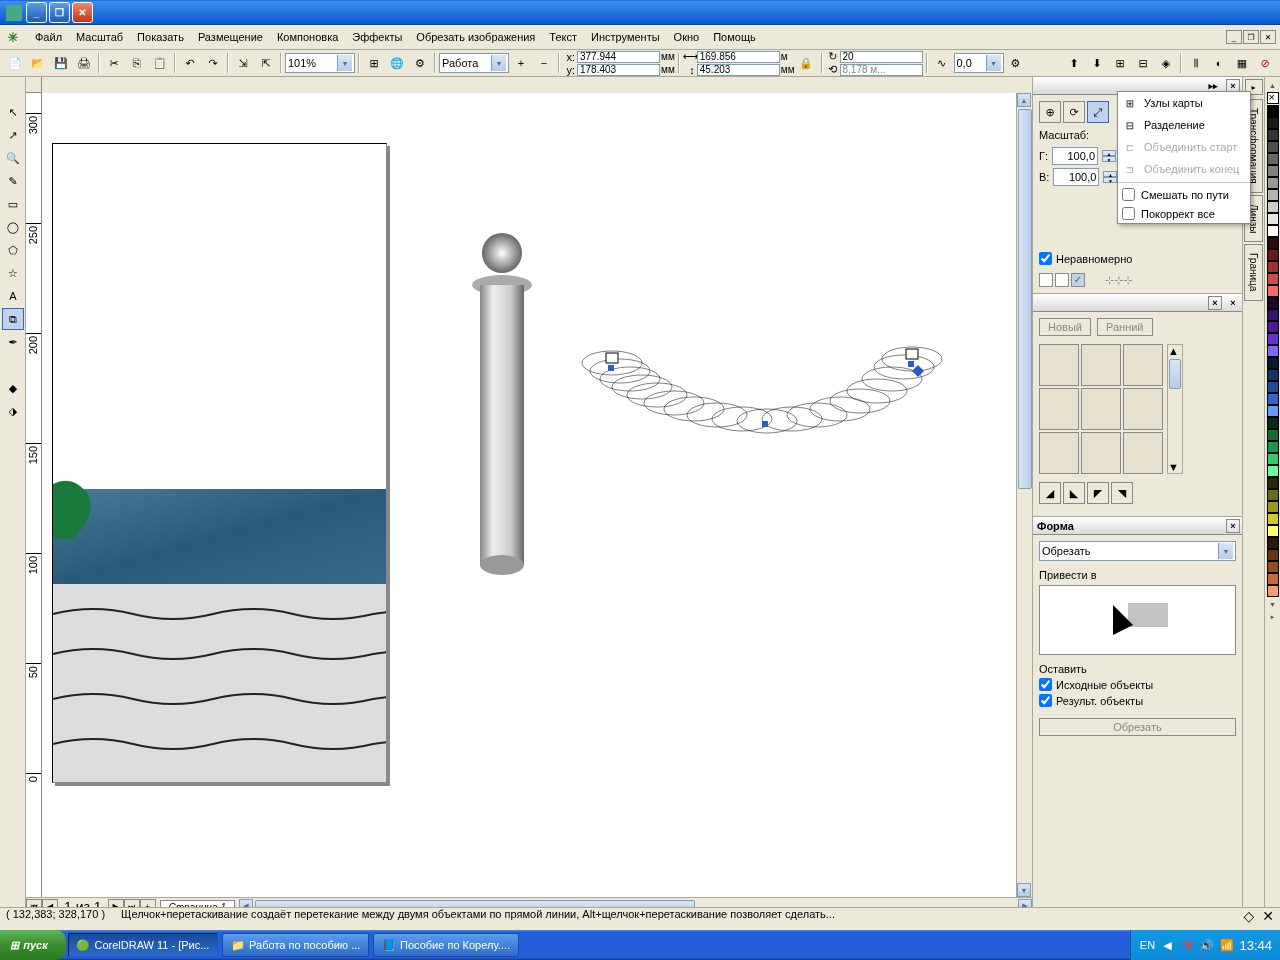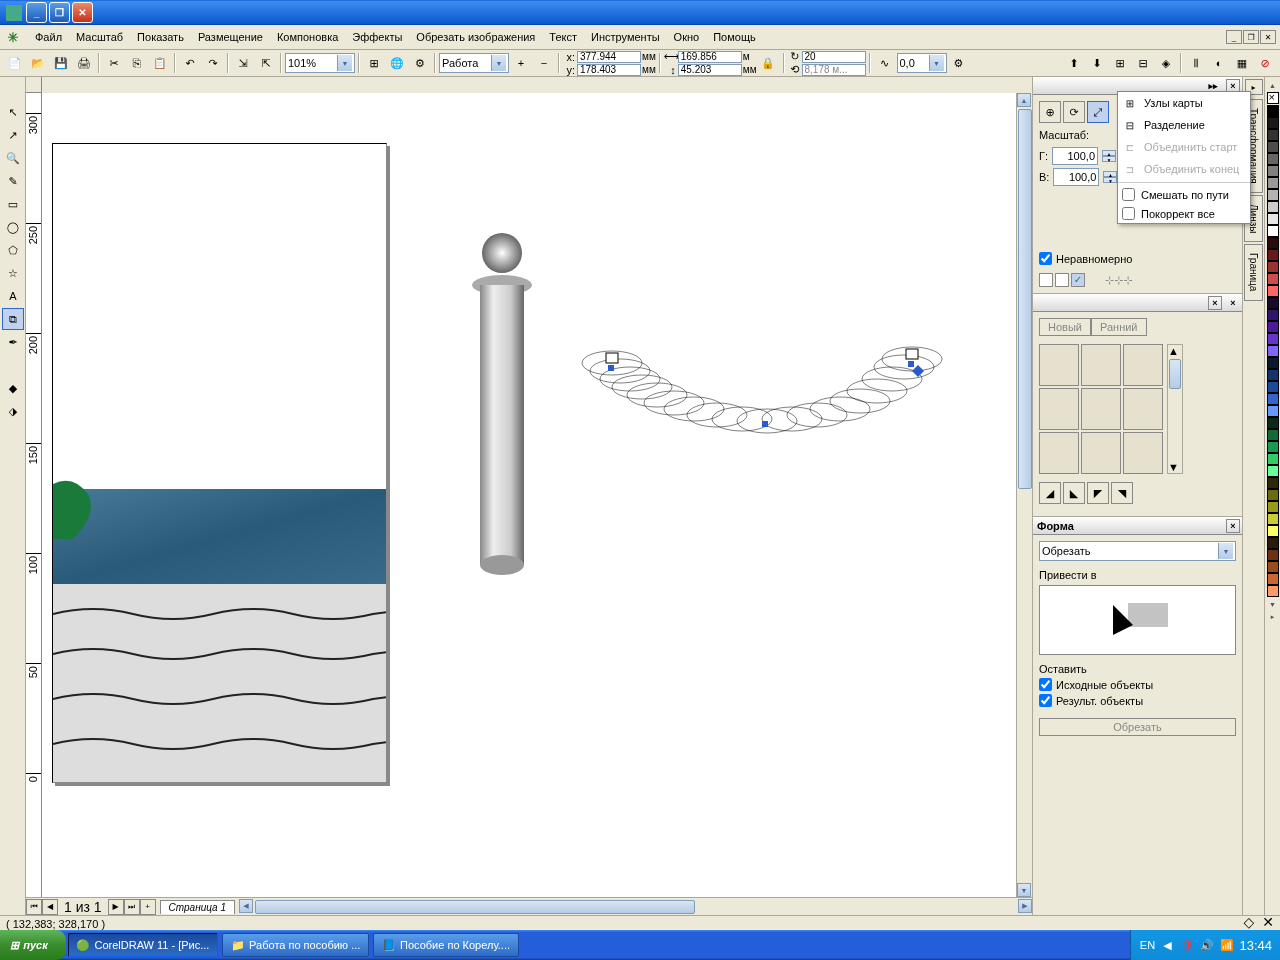--- a/index.html
+++ b/index.html
@@ -22,21 +22,21 @@
 
 
 .propbar { height: 27px; background: #ece9d8; border-bottom: 1px solid #aca899; display: flex; align-items: center; padding: 0 4px; gap: 1px; }
 .tb-btn { width: 22px; height: 22px; border: 1px solid transparent; display:flex;align-items:center;justify-content:center; }
 .tb-sep { width: 2px; height: 20px; border-left: 1px solid #aca899; border-right: 1px solid #fff; margin: 0 2px; }
 .combo { height: 20px; border: 1px solid #7f9db9; background: #fff; display: flex; align-items: center; padding: 0 2px; }
 .combo .arrow { width: 15px; height: 16px; background: linear-gradient(#dae6f3,#b5cbe6); border-left: 1px solid #7f9db9; margin-left: auto; display:flex;align-items:center;justify-content:center;font-size:7px;color:#4a6a99; }
 .num-pair { display: flex; flex-direction: column; }
 .num-row { display: flex; align-items: center; height: 13px; font-size: 10px; }
 .num-row span.lbl { width: 12px; text-align: right; margin-right: 2px; }
-.num-row input { width: 64px; height: 12px; border: 1px solid #7f9db9; font-size: 10px; padding: 0 2px; }
+.num-row input { width: 83px; height: 12px; border: 1px solid #7f9db9; font-size: 10px; padding: 0 2px; }
 .num-row .unit { margin-left: 1px; font-size: 10px; }
 .spinner { width: 14px; display: flex; flex-direction: column; }
 .spinner div { height: 6px; border: 1px solid #7f9db9; background: #dae6f3; font-size: 5px; text-align:center; }
 
 
 .main { position: absolute; top: 77px; left: 0; right: 0; bottom: 30px; display: flex; }
 
 
 .toolbox { width: 26px; background: #ece9d8; border-right: 1px solid #aca899; display: flex; flex-direction: column; padding-top: 24px; gap: 1px; }
 .tool-btn { width: 22px; height: 22px; margin: 0 2px; display:flex;align-items:center;justify-content:center; }
@@ -97,21 +97,21 @@
 .vtab { writing-mode: vertical-rl; padding: 8px 3px; border: 1px solid #888; background: #ece9d8; margin-bottom: 2px; font-size: 10px; }
 
 
 .palette { width: 16px; background: #ece9d8; border-left: 1px solid #aca899; display: flex; flex-direction: column; align-items: center; padding-top: 2px; gap: 1px; }
 .swatch { width: 12px; height: 12px; border: 1px solid #000; }
 .swatch.none { background: #fff; position: relative; }
 .swatch.none::after { content: "×"; position: absolute; top: -2px; left: 1px; color: #000; font-size: 11px; }
 .palette .pbtn { width: 14px; height: 12px; display:flex;align-items:center;justify-content:center;font-size:7px;color:#555; }
 
 
-.status { position: absolute; left: 0; right: 0; height: 15px; background: #ece9d8; border-top: 1px solid #aca899; font-size: 10px; display: flex; align-items: flex-end; padding: 0 6px; }
+.status { position: absolute; left: 0; right: 0; height: 23px; background: #ece9d8; border-top: 1px solid #aca899; font-size: 10px; display: flex; align-items: flex-start; padding: 0 6px; }
 .status1 { bottom: 45px; justify-content: center; position: absolute; left: 26px; right: 0; }
 .status2 { bottom: 30px; }
 .status2 .coords { margin-right: 16px; }
 .status2 .icons-right { position: absolute; right: 6px; display: flex; gap: 8px; }
 .status2 .icons-right span { font-size: 14px; }
 
 
 .taskbar { position: absolute; bottom: 0; left: 0; right: 0; height: 30px; background: linear-gradient(to bottom,#3c8cf0,#245edb 8%,#245edb 92%,#12398c); display: flex; align-items: center; }
 .start-btn { height: 30px; padding: 0 18px 0 10px; background: linear-gradient(to bottom,#5fb55a,#3a8c2c 50%,#2a7d1c); color: #fff; font-weight: bold; font-style: italic; border-radius: 0 10px 10px 0; display:flex;align-items:center;gap:4px; font-size: 13px; }
 .task-item { height: 24px; margin: 0 2px; padding: 0 8px; background: linear-gradient(to bottom,#5a9de8,#2c6cc8); border: 1px solid #1a4a9c; border-radius: 2px; color: #fff; display: flex; align-items: center; gap: 4px; font-size: 11px; min-width: 140px; }
@@ -447,21 +447,21 @@
       </div>
     </div>
 
     <div class="docker">
       <div class="docker-title">
         <span>&nbsp;</span>
         <span class="arrows" style="right:2px">×</span>
         <span class="x" style="right:20px">×</span>
       </div>
       <div class="docker-body">
-        <div style="display:flex;margin-bottom:8px">
+        <div style="display:flex;gap:6px;margin-bottom:8px">
           <button class="btn disabled">Новый</button>
           <button class="btn disabled">Ранний</button>
         </div>
         <div style="display:flex;gap:4px">
           <div class="lens-grid">
             <div></div>
               <div></div>
               <div></div>
             <div></div>
               <div></div>
@@ -598,20 +598,21 @@
       <span>Смешать по пути</span>
     </div>
   <div class="cm-item">
       <input type="checkbox" style=""> 
       <span>Покоррект все</span>
     </div>
 </div>
 
 <div class="status status2">
   <span class="coords">( 132,383; 328,170 )</span>
+  <span>Щелчок+перетаскивание создаёт перетекание между двумя объектами по прямой линии, Alt+щелчок+перетаскивание позволяет сделать...</span>
   <div class="icons-right">
     <span>◇</span>
     <span>✕</span>
   </div>
 </div>
 
 <div class="taskbar">
   <div class="start-btn">
     <span>⊞</span>
     <span>пуск</span>

